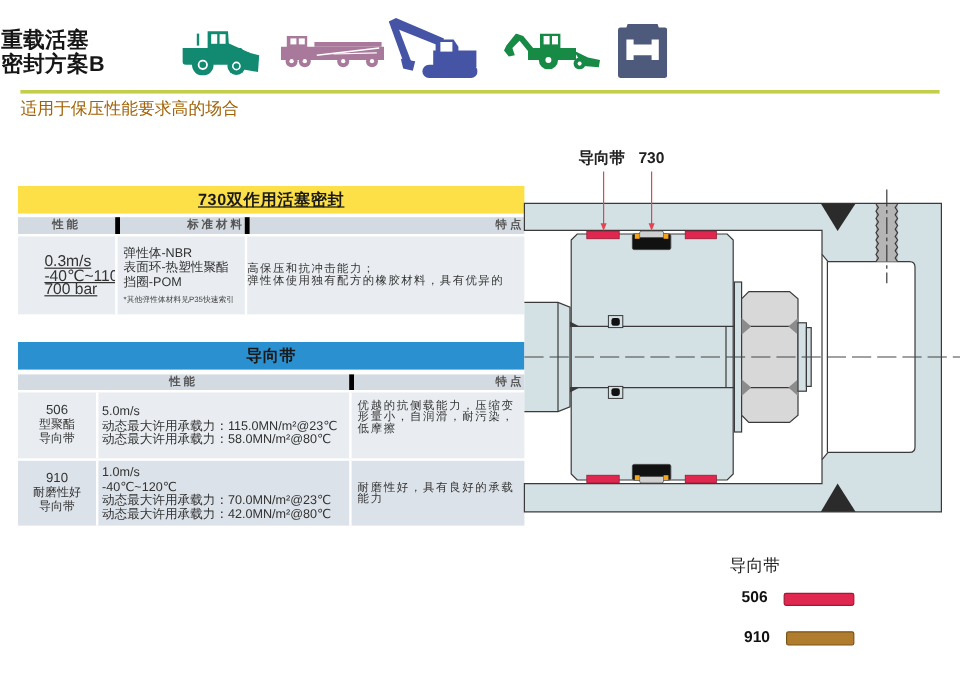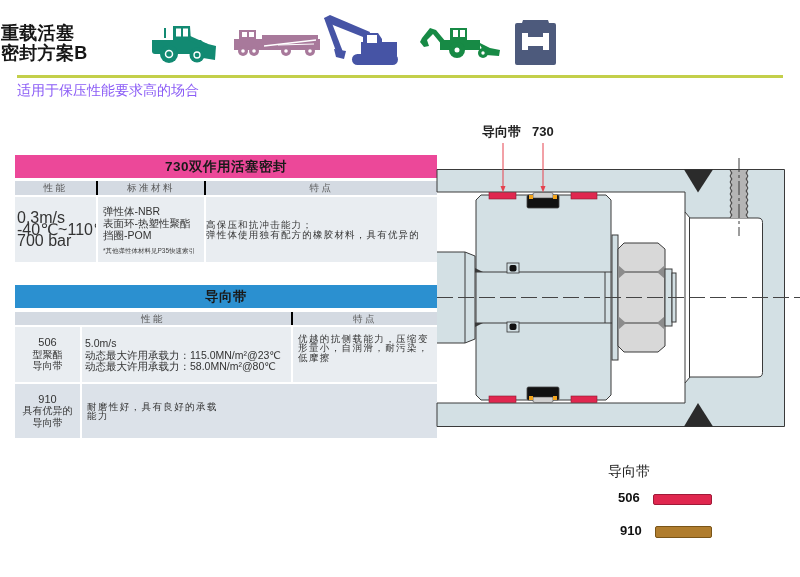--- a/index.html
+++ b/index.html
@@ -1,35 +1,35 @@
 <!DOCTYPE html>
 <html><head>
 <meta charset="utf-8">
 <style>
 html,body{margin:0;padding:0;background:#fff;}
 body{width:800px;height:577px;position:relative;overflow:hidden;font-family:"Liberation Sans","DejaVu Sans",sans-serif;color:#222;}
 .abs{position:absolute;}
 .title{left:1px;top:23px;font-size:18px;line-height:20px;font-weight:bold;color:#161616;letter-spacing:0.3px;}
 .title span{display:block;white-space:nowrap;}
 .accent{left:17px;top:75px;width:766px;height:3px;background:#c3cf4a;}
-.subtitle{left:17px;top:82px;font-size:14px;line-height:16px;color:#8b5cf6;white-space:nowrap;}
+.subtitle{left:17px;top:82px;font-size:14px;line-height:16px;color:#a16207;white-space:nowrap;}
 .icon{position:absolute;display:block;}
 
 .tbl{position:absolute;left:15px;width:422px;}
 .tbl-head{height:23px;line-height:23px;text-align:center;font-size:13.5px;font-weight:bold;color:#1a1a1a;background:#2b90d0;letter-spacing:0.5px;white-space:nowrap;}
 .colhead{display:grid;background:#d4dae2;text-align:center;font-size:9.5px;color:#555;letter-spacing:2.5px;white-space:nowrap;}
-.colhead>div{box-sizing:border-box;}
-.colhead>div+div{border-left:2px solid #000000;}
+.colhead>div{box-sizing:border-box;font-weight:bold;}
+.colhead>div+div{border-left:4px solid #000000;text-align:right;}
 .trow{display:grid;margin-top:2px;background:#e9edf1;color:#333;}
 .trow.alt{background:#dce2e9;}
 .cell{box-sizing:border-box;display:flex;flex-direction:column;justify-content:center;overflow:hidden;white-space:nowrap;}
 .cell+.cell{border-left:2px solid #fff;}
 .cell span{display:block;}
 
-.t1c1{padding-left:2px;font-size:16px;line-height:11.5px;}
+.t1c1{padding-left:22px;font-size:13px;line-height:11.5px;text-decoration:underline;}
 .t1c2{padding-left:5px;font-size:10.5px;line-height:12px;}
 .t1c2 .note{font-size:6.5px;line-height:8px;margin-top:6px;color:#444;}
 .t1c3{padding-left:0;font-size:9.5px;line-height:9.8px;letter-spacing:1.2px;}
 
 .t2c1{align-items:center;text-align:center;font-size:10px;line-height:11.5px;}
 .t2c1 .code{font-size:11px;}
 .t2c2{justify-content:center;padding-top:2px;padding-left:3px;font-size:10.5px;line-height:11.5px;}
 .t2c3{padding-left:5px;padding-bottom:13px;font-size:9.5px;line-height:9.5px;letter-spacing:1.4px;}
 
 .callout{font-size:13px;font-weight:bold;color:#222;white-space:nowrap;line-height:14px;}
@@ -115,21 +115,21 @@
 
 <svg class="icon" style="left:515px;top:20px" width="41" height="45" viewBox="0 0 41 45">
   <path fill="#4d5a7c" d="M8,0 H33 L34,3 H39 Q41,3 41,5 V43 Q41,45 39,45 H2 Q0,45 0,43 V5 Q0,3 2,3 H7 Z"></path>
   <path fill="#fff" d="M7,13 H13 V17 H28 V13 H34 V30 H28 V26 H13 V30 H7 Z"></path>
 </svg>
 
 <div class="abs accent" style="background-color: rgb(195, 207, 74);"></div>
 <div class="abs subtitle">适用于保压性能要求高的场合</div>
 
 <div class="tbl" style="top:155px">
-  <div class="tbl-head" style="background-color: #ec4899;">730双作用活塞密封</div>
+  <div class="tbl-head" style="background-color: #fde047; text-decoration: underline;">730双作用活塞密封</div>
   <div class="colhead" style="grid-template-columns:81px 108px 233px;height:14px;line-height:14px;margin-top:3px">
     <div>性能</div>
     <div>标准材料</div>
     <div>特点</div>
   </div>
   <div class="trow" style="grid-template-columns:81px 108px 233px;height:65px">
     <div class="cell t1c1">
       <span>0.3m/s</span>
       <span>-40℃~110℃</span>
       <span>700 bar</span>
@@ -166,22 +166,28 @@
     </div>
     <div class="cell t2c3">
       <span>优越的抗侧载能力，压缩变</span>
       <span>形量小，自润滑，耐污染，</span>
       <span>低摩擦</span>
     </div>
   </div>
   <div class="trow alt" style="grid-template-columns:65px 211px 146px;height:54px">
     <div class="cell t2c1">
       <span class="code">910</span>
-      <span>具有优异的</span>
+      <span>耐磨性好</span>
       <span>导向带</span>
+    </div>
+    <div class="cell t2c2">
+      <span>1.0m/s</span>
+      <span>-40℃~120℃</span>
+      <span>动态最大许用承载力：70.0MN/m²@23℃</span>
+      <span>动态最大许用承载力：42.0MN/m²@80℃</span>
     </div>
     <div class="cell t2c3" style="padding-bottom:0">
       <span>耐磨性好，具有良好的承载</span>
       <span>能力</span>
     </div>
   </div>
 </div>
 
 <span class="abs callout" style="left:482px;top:125px">导向带</span>
 <span class="abs callout" style="left:532px;top:125px">730</span>

